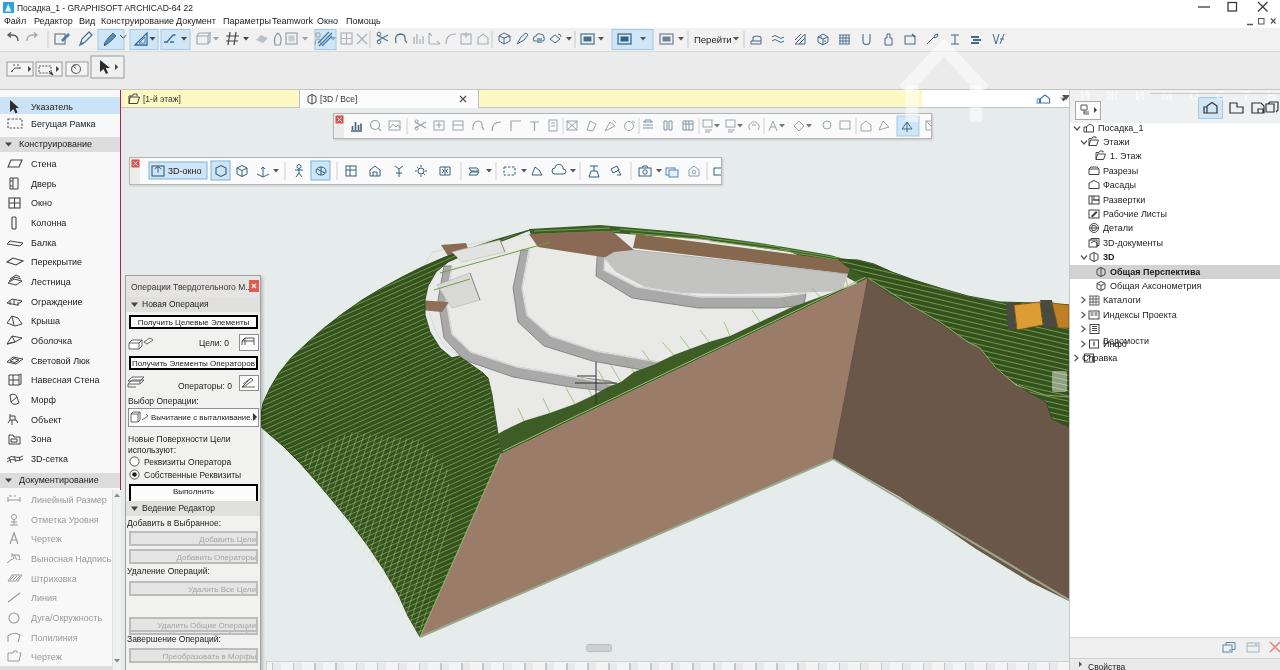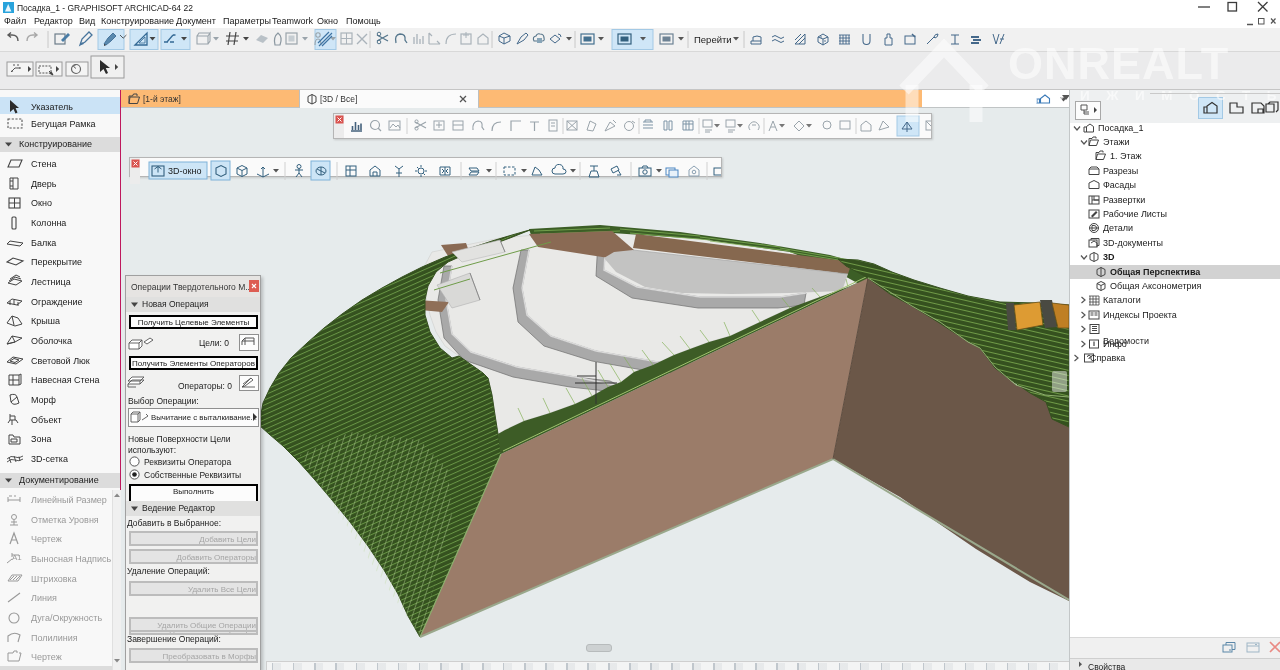--- a/index.html
+++ b/index.html
@@ -395,21 +395,21 @@
     <div class="abs" style="left:0;top:576px;width:120px;height:4px;background:#dcdcdc"></div>
     <div class="abs" style="left:112px;top:400px;width:9px;height:180px;background:#f0f0f0;border-left:1px solid #e0e0e0"></div>
     <svg class="abs" style="left:114px;top:403px" width="7" height="6">
       <path d="M0,4 l3,-3.4 3,3.4 z" fill="#888"></path>
     </svg>
     <svg class="abs" style="left:114px;top:568px" width="7" height="6">
       <path d="M0,1 l3,3.4 3,-3.4 z" fill="#888"></path>
     </svg>
   </div>
 
-<div class="abs" style="left:121px;top:90px;width:801px;height:18px;background:#fdba74">
+<div class="abs" style="left:121px;top:90px;width:801px;height:18px;background:#fef9c3">
 <svg class="abs" style="left:7px;top:3px" width="13" height="12">
       <path d="M1,10.5 V3 h3.5 l1,-2 h3.5 v2 M1,10.5 h8.5 l2,-6.5 h-9.5 z" fill="none" stroke="#444" stroke-width="1"></path>
     </svg>
 <div class="abs" style="left:22px;top:4px;font-size:8.5px;color:#333">[1-й этаж]</div>
 <div class="abs" style="left:178px;top:0;width:1px;height:18px;background:#bcbfc0"></div>
 <div class="abs" style="left:179px;top:0;width:178px;height:18px;background:#fbfbfb">
 <svg class="abs" style="left:6px;top:3px" width="12" height="12">
         <path d="M2,3.5 L6,1.5 L10,3.5 L10,9 L6,11 L2,9 Z M6,1.5 V11" fill="none" stroke="#444" stroke-width="1"></path>
       </svg>
 <div class="abs" style="left:20px;top:4px;font-size:8.5px;color:#333">[3D / Все]</div>
@@ -612,21 +612,21 @@
       </g>
       <line x1="629" y1="4" x2="629" y2="20" stroke="#d0d0d0"></line>
       <g transform="translate(632,5)">
         <path d="M2,4 L7,2 L12,4 L12,9 L7,11 L2,9 Z M7,6 L12,4 M2,4 L7,6 L7,11" fill="none" stroke="#9aa4ab"></path>
       </g>
       <g transform="translate(652,5)">
         <path d="M2,4 L7,2 L12,4 L12,9 L7,11 L2,9 Z" fill="none" stroke="#9aa4ab"></path>
       </g>
     </svg></div>
 
-<div class="abs" style="left:129px;top:157px;width:593px;height:20px;background:#fafafa;border:1px solid #b5b5b5;box-sizing:border-box;box-shadow:1px 1px 2px rgba(0,0,0,0.15)"><svg width="591" height="26">
+<div class="abs" style="left:129px;top:157px;width:593px;height:28px;background:#fafafa;border:1px solid #b5b5b5;box-sizing:border-box;box-shadow:1px 1px 2px rgba(0,0,0,0.15)"><svg width="591" height="26">
       <rect x="0" y="0" width="10" height="26" fill="#ececec"></rect>
       <rect x="1.5" y="1.5" width="8" height="8" fill="#d9534f"></rect>
       <path d="M3.5,3.5 l4,4 M7.5,3.5 l-4,4" stroke="#fff" stroke-width="1"></path>
       <rect x="19" y="4" width="58" height="17" fill="#cde5f6" stroke="#7fb2d8"></rect>
       <g transform="translate(22,6)">
         <rect x="0" y="2" width="12" height="10" fill="none" stroke="#33607e" stroke-width="1.1"></rect>
         <path d="M2.5,5 l3.5,-2.5 3.5,2.5 M6,2.5 v6" stroke="#33607e" fill="none"></path>
       </g>
       <text x="38" y="16" font-size="9" fill="#1a1a1a" font-family="Liberation Sans,sans-serif">3D-окно</text>
       <rect x="81" y="3" width="19" height="19" fill="#cde5f6" stroke="#7fb2d8"></rect>
@@ -909,21 +909,21 @@
       <path d="M6,4 v4 M6,3 v0.5" stroke="#444" stroke-width="1.2"></path>
     </svg>
     <span class="nrow-txt" style="left:33px;top:249px;font-weight:normal">Инфо</span>
     <svg class="abs" style="left:2px;top:264px" width="8" height="8">
       <path d="M2.5,1 l3.5,3 -3.5,3" fill="none" stroke="#555" stroke-width="1.2"></path>
     </svg>
     <svg class="abs" style="left:13px;top:262px" width="13" height="12">
       <rect x="1.5" y="2" width="9" height="8" fill="none" stroke="#444"></rect>
       <path d="M4.5,5 q0,-1.8 1.5,-1.8 q1.5,0 1.5,1.5 q0,1 -1.5,1.3 v1" fill="none" stroke="#444"></path>
     </svg>
-    <span class="nrow-txt" style="left:20px;top:263px;font-weight:normal">Справка</span>
+    <span class="nrow-txt" style="left:12px;top:263px;font-weight:normal">Справка</span>
     <div class="abs" style="left:0;top:547px;width:210px;height:21px;background:#f0f0f0;border-top:1px solid #d8d8d8"></div>
     <svg class="abs" style="left:152px;top:551px" width="16" height="13">
       <rect x="1" y="4" width="9" height="7" fill="none" stroke="#5b87a8"></rect>
       <path d="M4,4 V1.5 h9 v7 h-3" fill="none" stroke="#5b87a8"></path>
       <path d="M7,9 h2" stroke="#5b87a8"></path>
     </svg>
     <svg class="abs" style="left:176px;top:551px" width="16" height="13">
       <rect x="1" y="2" width="12" height="9" fill="none" stroke="#9fb6c6"></rect>
       <path d="M1,5 h12 M9,3.5 h2" stroke="#9fb6c6"></path>
     </svg>
@@ -937,16 +937,15 @@
     <span class="abs" style="left:18px;top:572px;font-size:8.5px;color:#222">Свойства</span>
   </div>
 
 <div class="abs" style="left:1069px;top:90px;width:1px;height:580px;background:#c3c7c8"></div>
 
 <div class="abs" style="left:0;top:0;width:1280px;height:670px;pointer-events:none">
 <svg class="abs" style="left:882px;top:30px" width="135" height="100">
 <path d="M22,60 L62,18 L102,60" fill="none" stroke="rgba(255,255,255,0.5)" stroke-width="13"></path>
 <path d="M30,55 V92 M94,55 V92" stroke="rgba(255,255,255,0.5)" stroke-width="13"></path>
 </svg>
-<div class="abs" style="left:1008px;top:38px;font-size:45px;font-weight:bold;color:rgba(255,255,255,0.55);letter-spacing:1px;font-family:'Liberation Sans',sans-serif">ONREALT</div>
 <div class="abs" style="left:976px;top:88px;font-size:13.5px;font-weight:bold;color:rgba(255,255,255,0.58);letter-spacing:16.5px;font-family:'Liberation Sans',sans-serif">НЕДВИЖИМОСТЬ</div>
 <div class="abs" style="left:1150px;top:93px;width:130px;height:1px;background:#c9c9c9"></div>
 </div>
 
 </body></html>

